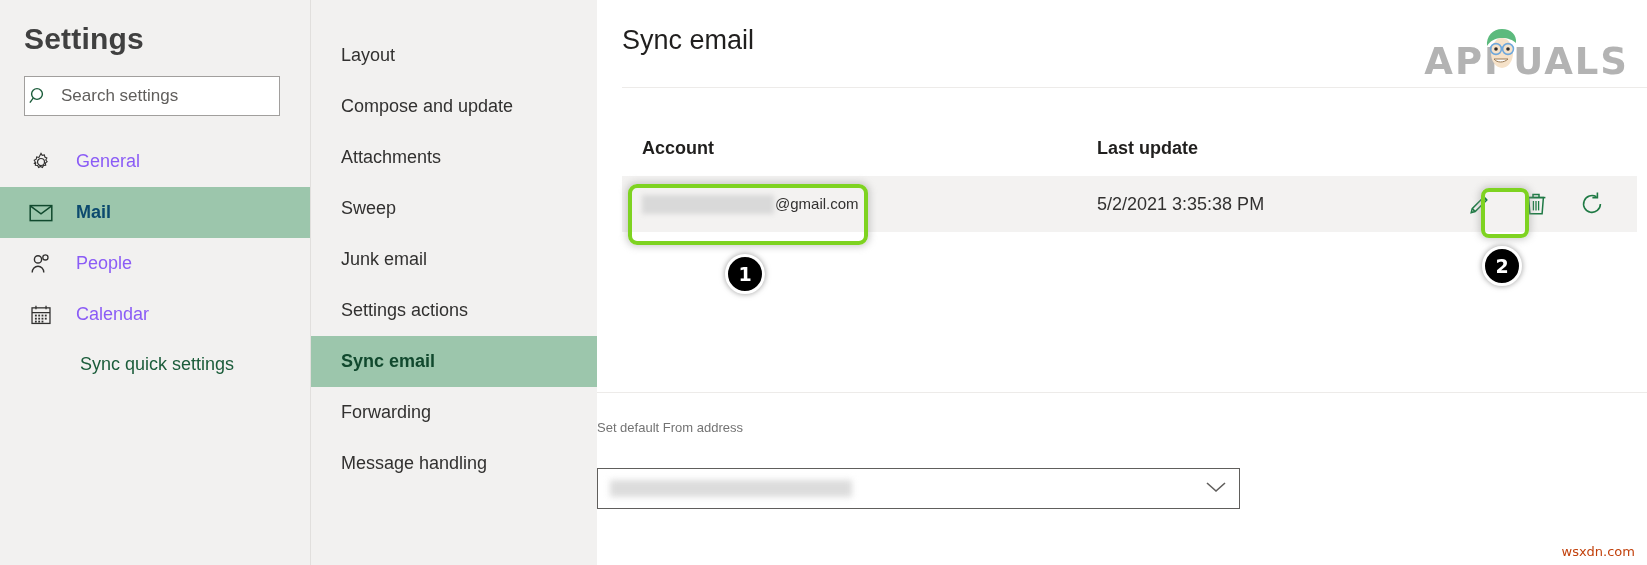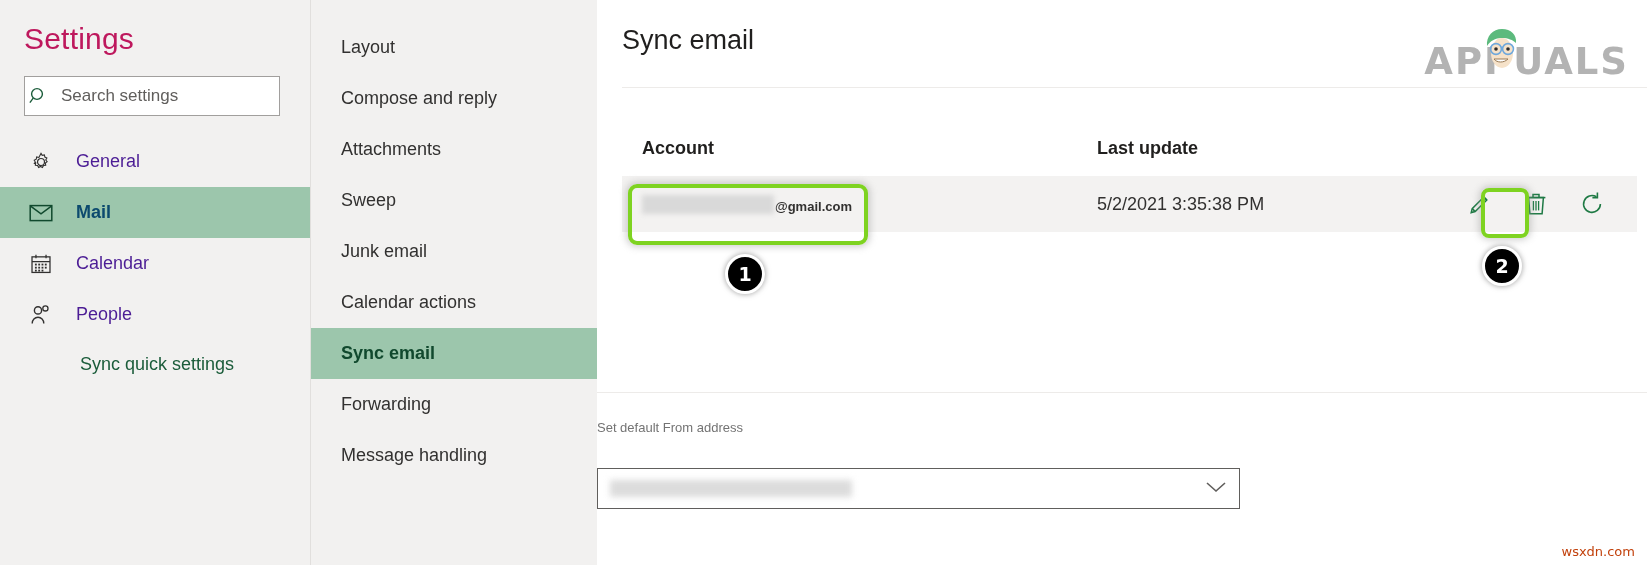--- a/index.html
+++ b/index.html
@@ -25,22 +25,22 @@
   .sidebar {
     width: 310px;
     height: 565px;
     background: #f2f1f0;
     box-sizing: border-box;
     flex: 0 0 310px;
     position: relative;
   }
   .settings-title {
     font-size: 30px;
-    color: #be185d;
-    font-weight: 400;
+    color: #404040;
+    font-weight: 700;
     margin: 22px 0 0 24px;
     letter-spacing: 0.2px;
   }
   .search-box {
     margin: 20px 0 0 24px;
     width: 256px;
     height: 40px;
     background: #ffffff;
     border: 1px solid #a19f9d;
     box-sizing: border-box;
@@ -74,21 +74,21 @@
   }
   .nav-icon {
     width: 26px;
     flex: 0 0 26px;
     display: flex;
     align-items: center;
     justify-content: center;
   }
   .nav-label {
     font-size: 18px;
-    color: #4c1d95;
+    color: #8b5cf6;
     margin-left: 22px;
   }
   .nav-item.selected .nav-label {
     color: #0c4a6e;
     font-weight: bold;
   }
   .quick-settings {
     margin: 14px 0 0 80px;
     font-size: 18px;
     color: #1b5c3a;
@@ -96,21 +96,21 @@
   }
 
   
   .subnav {
     width: 287px;
     flex: 0 0 287px;
     height: 565px;
     background: #f2f1f0;
     border-left: 1px solid #e1dfdd;
     box-sizing: border-box;
-    padding-top: 22px;
+    padding-top: 30px;
     position: relative;
   }
   .subnav-item {
     height: 51px;
     display: flex;
     align-items: center;
     padding-left: 30px;
     box-sizing: border-box;
     font-size: 18px;
     color: #323130;
@@ -194,24 +194,23 @@
     align-items: center;
     height: 56px;
     background: #f3f2f1;
     padding-left: 20px;
     box-sizing: border-box;
     position: relative;
   }
   .cell-account {
     flex: 0 0 455px;
     display: flex;
-    align-items: flex-end;
-    font-size: 13px;
+    align-items: flex-start;
+    font-size: 15px;
     color: #323130;
-    font-weight: bold;
   }
   .redact {
     display: inline-block;
     width: 132px;
     height: 19px;
     background: #d9d9d9;
     filter: blur(2.5px);
     margin-right: 1px;
     vertical-align: middle;
   }
@@ -356,20 +355,31 @@
       </div>
 
       <div class="nav-item selected">
         <span class="nav-icon">
           <svg width="24" height="20" viewBox="0 0 24 20">
             <rect x="1.2" y="2.6" width="21.6" height="15" fill="none" stroke="#11492e" stroke-width="1.5"></rect>
             <path d="M1.6 3.2l10.4 7.6 10.4-7.6" fill="none" stroke="#11492e" stroke-width="1.5"></path>
           </svg>
         </span>
         <span class="nav-label">Mail</span>
+      </div>
+
+      <div class="nav-item">
+        <span class="nav-icon">
+          <svg width="24" height="24" viewBox="0 0 24 24">
+            <circle cx="9" cy="7.4" r="3.6" fill="none" stroke="#323130" stroke-width="1.4"></circle>
+            <path d="M3.2 20.5c0-3.6 2.6-6.2 5.8-6.2s5.8 2.6 5.8 6.2" fill="none" stroke="#323130" stroke-width="1.4"></path>
+            <circle cx="16.4" cy="5.4" r="2.6" fill="none" stroke="#323130" stroke-width="1.3"></circle>
+          </svg>
+        </span>
+        <span class="nav-label">People</span>
       </div>
 
       <div class="nav-item">
         <span class="nav-icon">
           <svg width="22" height="22" viewBox="0 0 24 24">
             <rect x="2.2" y="4.2" width="19.6" height="17" fill="none" stroke="#323130" stroke-width="1.4"></rect>
             <line x1="2.2" y1="9.4" x2="21.8" y2="9.4" stroke="#323130" stroke-width="1.4"></line>
             <line x1="6.5" y1="2" x2="6.5" y2="5.6" stroke="#323130" stroke-width="1.4"></line>
             <line x1="17.5" y1="2" x2="17.5" y2="5.6" stroke="#323130" stroke-width="1.4"></line>
             <g fill="#323130">
@@ -382,43 +392,32 @@
               <rect x="12.6" y="15" width="2" height="2"></rect>
                 <rect x="16.2" y="15" width="2" height="2"></rect>
               <rect x="5.4" y="18.2" width="2" height="2"></rect>
                 <rect x="9" y="18.2" width="2" height="2"></rect>
               <rect x="12.6" y="18.2" width="2" height="2"></rect>
             </g>
           </svg>
         </span>
         <span class="nav-label">Calendar</span>
       </div>
-
-      <div class="nav-item">
-        <span class="nav-icon">
-          <svg width="24" height="24" viewBox="0 0 24 24">
-            <circle cx="9" cy="7.4" r="3.6" fill="none" stroke="#323130" stroke-width="1.4"></circle>
-            <path d="M3.2 20.5c0-3.6 2.6-6.2 5.8-6.2s5.8 2.6 5.8 6.2" fill="none" stroke="#323130" stroke-width="1.4"></path>
-            <circle cx="16.4" cy="5.4" r="2.6" fill="none" stroke="#323130" stroke-width="1.3"></circle>
-          </svg>
-        </span>
-        <span class="nav-label">People</span>
-      </div>
     </div>
 
     <div class="quick-settings">Sync quick settings</div>
   </div>
 
   <div class="subnav">
     <div class="subnav-item">Layout</div>
-    <div class="subnav-item">Compose and reply</div>
+    <div class="subnav-item">Compose and update</div>
     <div class="subnav-item">Attachments</div>
     <div class="subnav-item">Sweep</div>
     <div class="subnav-item">Junk email</div>
-    <div class="subnav-item">Calendar actions</div>
+    <div class="subnav-item">Settings actions</div>
     <div class="subnav-item selected">Sync email</div>
     <div class="subnav-item">Forwarding</div>
     <div class="subnav-item">Message handling</div>
   </div>
 
   <div class="main">
     <div class="main-title">Sync email</div>
     <div class="title-divider"></div>
 
     <div class="logo">

